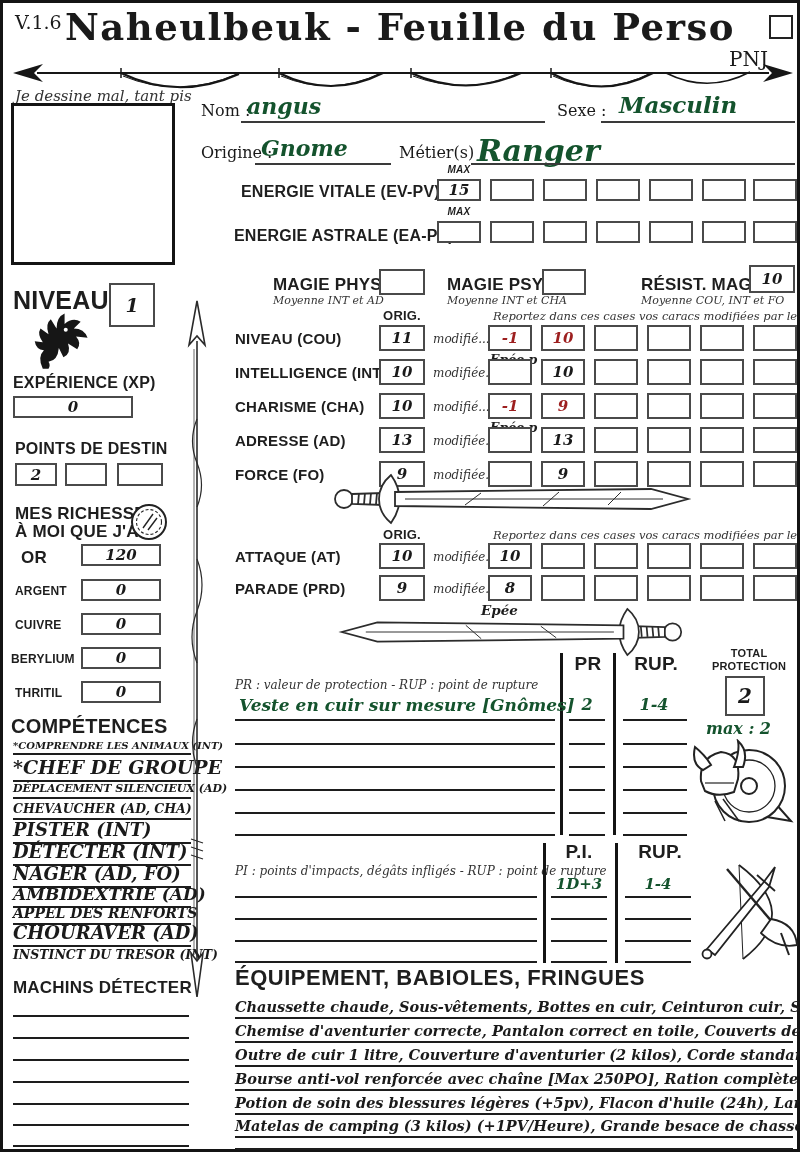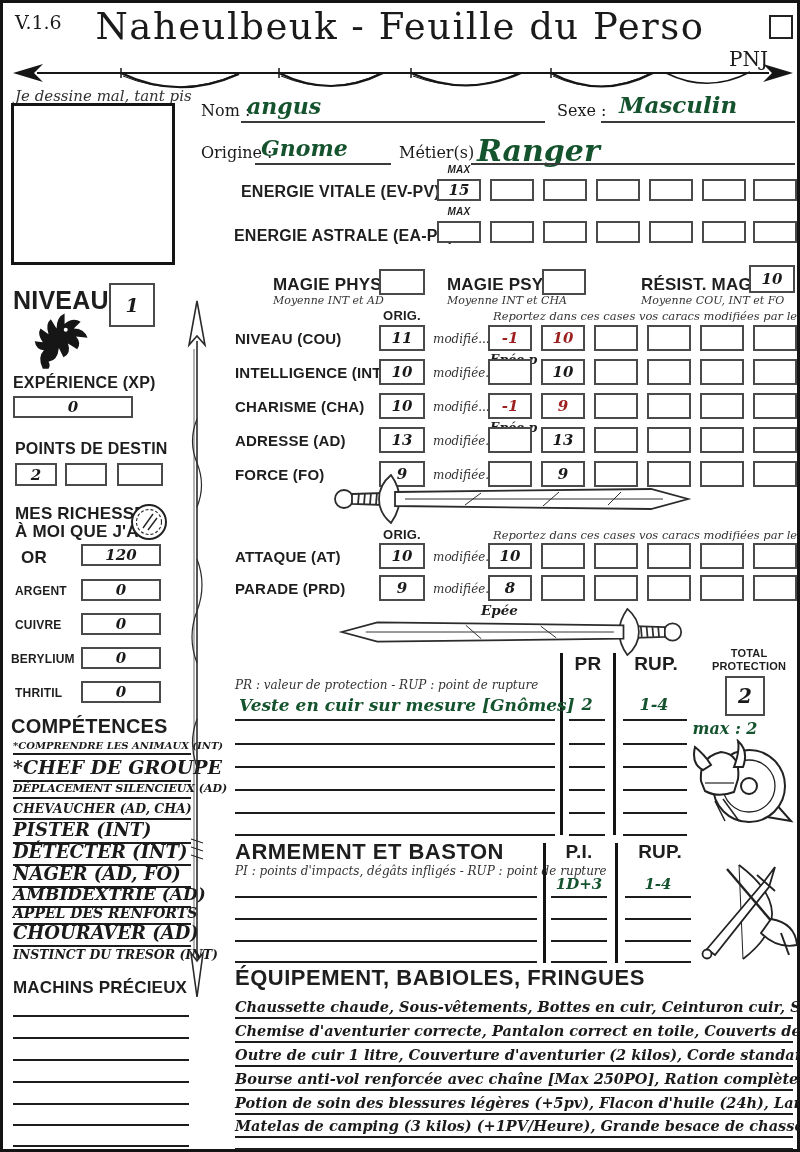--- a/index.html
+++ b/index.html
@@ -13,21 +13,21 @@
   .blabel { font-weight:bold; color:#1e1e1e; letter-spacing:.2px; white-space:nowrap; }
   .serif { font-family:"DejaVu Serif", serif; }
   .it { font-style:italic; }
   .hw { font-family:"DejaVu Serif", serif; font-style:italic; font-weight:bold; color:#14532d; white-space:nowrap; }
   .red { color:var(--accent-red, #9d1f1f); }
   .box { position:absolute; border:2px solid #4a4a4a; background:#fff; display:flex; align-items:center; justify-content:center;
          font-family:"DejaVu Serif", serif; font-style:italic; font-weight:bold; font-size:15px; }
   .hline { position:absolute; border-top:2px solid #1d1d1d; height:0; }
   .vline { position:absolute; width:2px; background:#141414; }
   .uline-field { position:absolute; border-bottom:2px solid #3a3a3a; }
-  .title { font-family:"DejaVu Serif", serif; font-weight:normal; letter-spacing:1.5px; }
+  .title { font-family:"DejaVu Serif", serif; font-weight:bold; letter-spacing:1.5px; }
   .note { font-family:"DejaVu Serif", serif; font-style:italic; color:#333; white-space:nowrap; }
   .skitem { position:absolute; left:10px; width:178px; border-bottom:2px solid #1d1d1d;
             font-family:"DejaVu Serif", serif; font-style:italic; font-weight:bold; white-space:nowrap; padding-bottom:2px; }
   .eqline { position:absolute; left:232px; width:558px; border-bottom:2px solid #1d1d1d;
             font-family:"DejaVu Serif", serif; font-style:italic; font-weight:bold; font-size:14.5px; white-space:nowrap; padding-bottom:2px; }
   .crow { position:absolute; left:0; width:800px; height:30px; }
   .obox { left:376px; top:0; width:46px; height:26px; }
   .mb  { top:0; width:44px; height:26px; }
   .mb1{left:485px}.mb2{left:538px}.mb3{left:591px}.mb4{left:644px}.mb5{left:697px}.mb6{left:750px}
   .eb { top:0; width:44px; height:22px; }
@@ -266,38 +266,37 @@
   <div class="hline" style="left:232px;top:809px;width:320px;"></div>
   <div class="hline" style="left:566px;top:809px;width:36px;"></div>
   <div class="hline" style="left:620px;top:809px;width:64px;"></div>
   <div class="hline" style="left:232px;top:831px;width:320px;"></div>
   <div class="hline" style="left:566px;top:831px;width:36px;"></div>
   <div class="hline" style="left:620px;top:831px;width:64px;"></div>
 
   <div class="abs blabel" style="left:700px;top:644px;width:92px;text-align:center;font-size:11px;">TOTAL</div>
   <div class="abs blabel" style="left:700px;top:657px;width:92px;text-align:center;font-size:11px;">PROTECTION</div>
   <div class="box" style="left:722px;top:673px;width:40px;height:40px;border-width:2.5px;font-size:20px;">2</div>
-  <div class="abs hw" style="left:676px;top:716px;width:92px;text-align:center;font-size:16px;">max : 2</div>
+  <div class="abs hw" style="left:676px;top:716px;width:92px;text-align:right;font-size:16px;">max : 2</div>
 
   <svg class="abs" style="left:688px;top:736px;" width="104" height="90" viewBox="0 0 104 90">
     <g stroke="#222" stroke-width="2" fill="#fff">
       <path d="M84 64 L100 82 L76 78 Z"></path>
       <circle cx="58" cy="47" r="36"></circle>
       <circle cx="58" cy="47" r="26" stroke-width="1.3"></circle>
       <circle cx="58" cy="47" r="8"></circle>
       <line x1="32" y1="60" x2="48" y2="82" stroke-width="1.5"></line>
       <line x1="24" y1="62" x2="34" y2="82" stroke-width="1.5"></line>
       <path d="M10 42 Q8 18 30 13 Q50 15 47 40 L43 53 Q27 59 14 52 Z"></path>
       <path d="M12 31 Q0 25 4 8 Q14 16 20 26 Z"></path>
       <path d="M43 28 Q49 12 47 2 Q58 12 52 28 Z"></path>
       <line x1="14" y1="44" x2="43" y2="44" stroke-width="1.2"></line>
     </g>
   </svg>
 
-  <div class="abs blabel" style="left:232px;top:836px;font-size:22px;letter-spacing:.5px;">ARMEMENT ET BASTON</div>
   <div class="abs note" style="left:232px;top:861px;font-size:12px;">PI : points d'impacts, dégâts infligés - RUP : point de rupture</div>
   <div class="vline" style="left:540px;top:840px;height:120px;width:2.5px;"></div>
   <div class="vline" style="left:612px;top:840px;height:120px;width:2.5px;"></div>
   <div class="abs blabel" style="left:543px;top:838px;width:66px;text-align:center;font-size:19px;">P.I.</div>
   <div class="abs blabel" style="left:615px;top:838px;width:84px;text-align:center;font-size:19px;">RUP.</div>
 
   <div class="abs hw" style="left:545px;top:872px;width:62px;text-align:center;font-size:15px;">1D+3</div>
   <div class="abs hw" style="left:618px;top:872px;width:74px;text-align:center;font-size:15px;">1-4</div>
 
   <div class="hline" style="left:232px;top:893px;width:302px;"></div>
@@ -380,21 +379,21 @@
   <div class="skitem" style="top:779px;font-size:11px;">DÉPLACEMENT SILENCIEUX (AD)</div>
   <div class="skitem" style="top:798px;font-size:12.5px;">CHEVAUCHER (AD, CHA)</div>
   <div class="skitem" style="top:816px;font-size:18px;">PISTER (INT)</div>
   <div class="skitem" style="top:838px;font-size:18px;">DÉTECTER (INT)</div>
   <div class="skitem" style="top:860px;font-size:18px;">NAGER (AD, FO)</div>
   <div class="skitem" style="top:881px;font-size:17px;">AMBIDEXTRIE (AD)</div>
   <div class="skitem" style="top:902px;font-size:14px;">APPEL DES RENFORTS</div>
   <div class="skitem" style="top:919px;font-size:18px;">CHOURAVER (AD)</div>
   <div class="skitem" style="top:944px;font-size:12.5px;border-bottom:none;">INSTINCT DU TRESOR (INT)</div>
 
-  <div class="abs blabel" style="left:10px;top:975px;font-size:17px;">MACHINS PRÉCIEUX</div>
+  <div class="abs blabel" style="left:10px;top:975px;font-size:17px;">MACHINS DÉTECTER</div>
   <div class="hline" style="left:10px;top:1012px;width:176px;"></div>
   <div class="hline" style="left:10px;top:1034px;width:176px;"></div>
   <div class="hline" style="left:10px;top:1056px;width:176px;"></div>
   <div class="hline" style="left:10px;top:1078px;width:176px;"></div>
   <div class="hline" style="left:10px;top:1100px;width:176px;"></div>
   <div class="hline" style="left:10px;top:1121px;width:176px;"></div>
   <div class="hline" style="left:10px;top:1142px;width:176px;"></div>
 
   <svg class="abs" style="left:180px;top:296px;" width="28" height="700" viewBox="0 0 28 700">
     <g stroke="#2a2a2a" stroke-width="1.6" fill="#fff">

